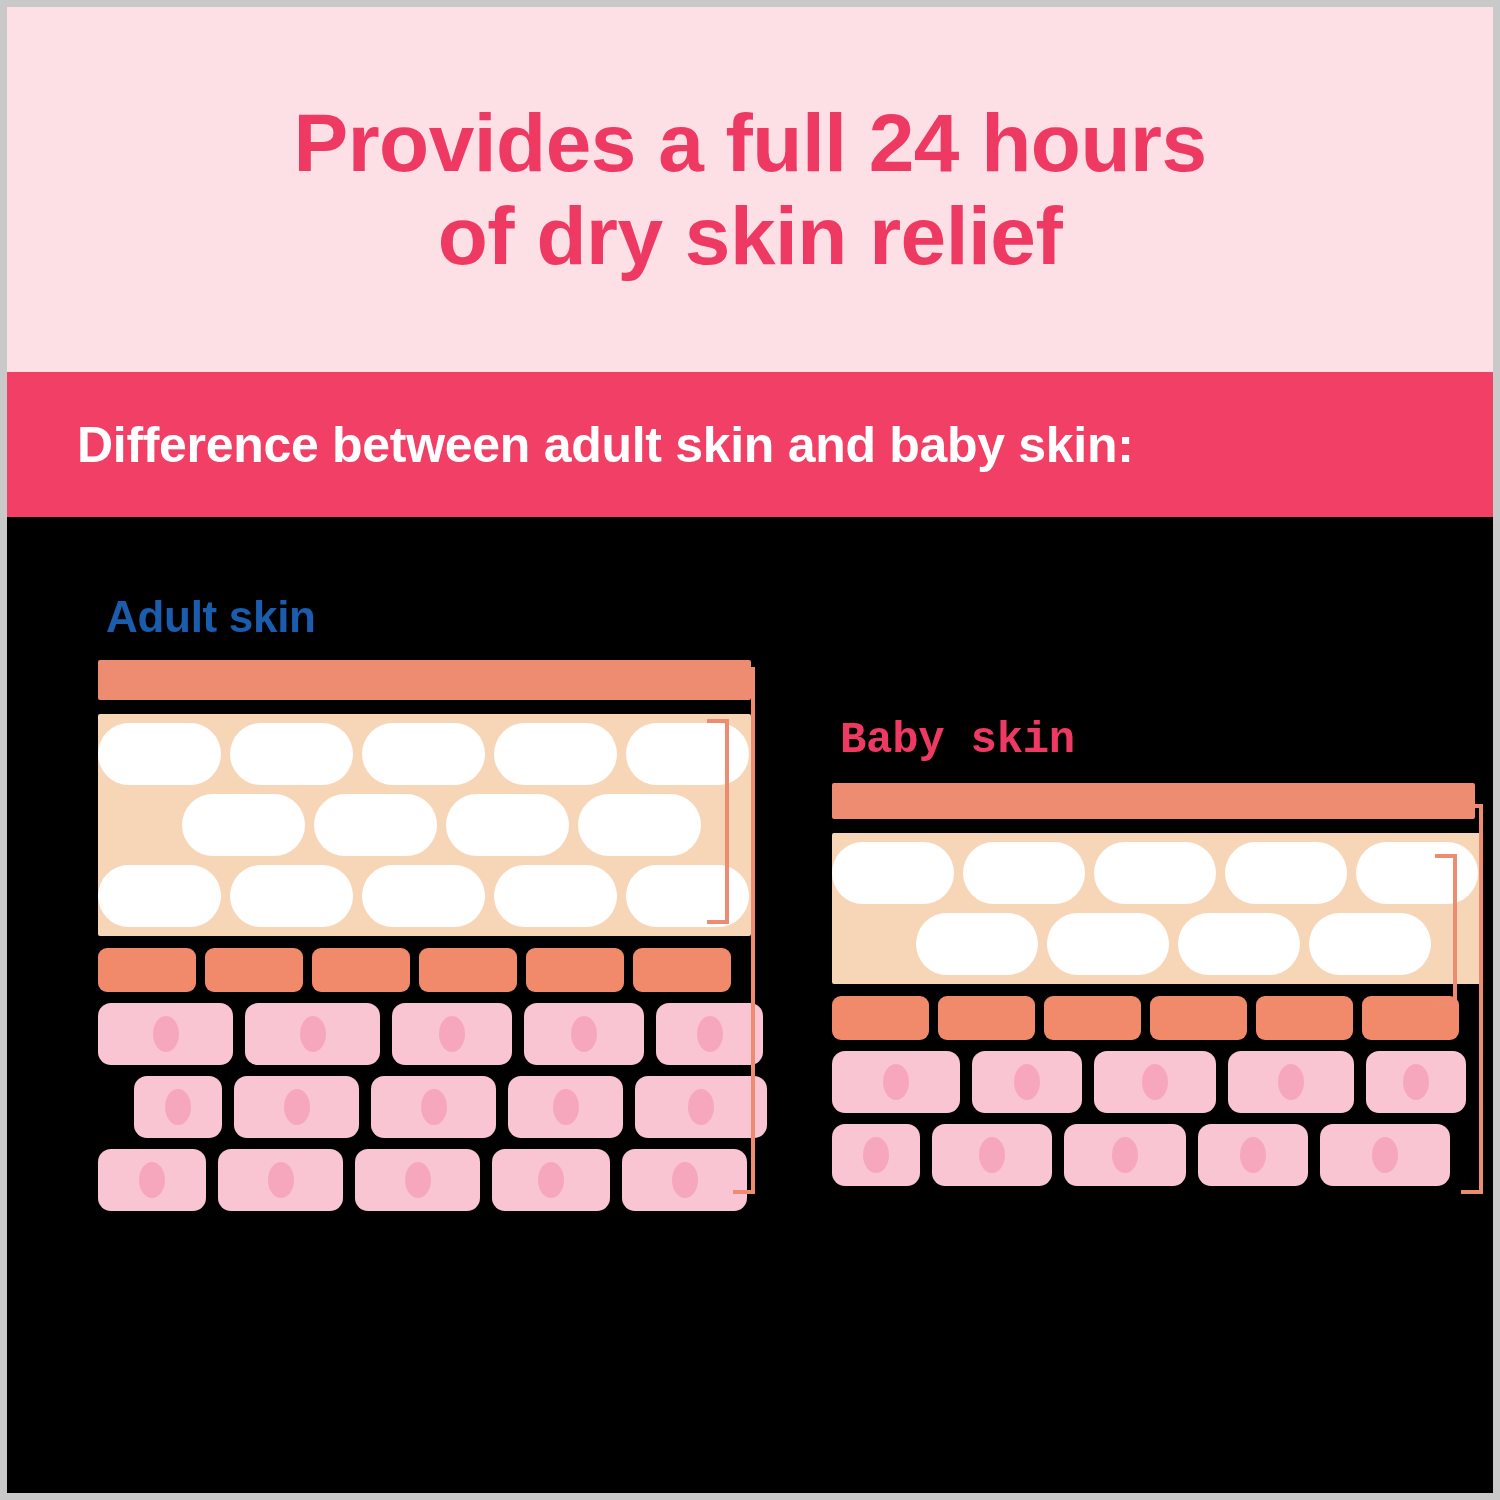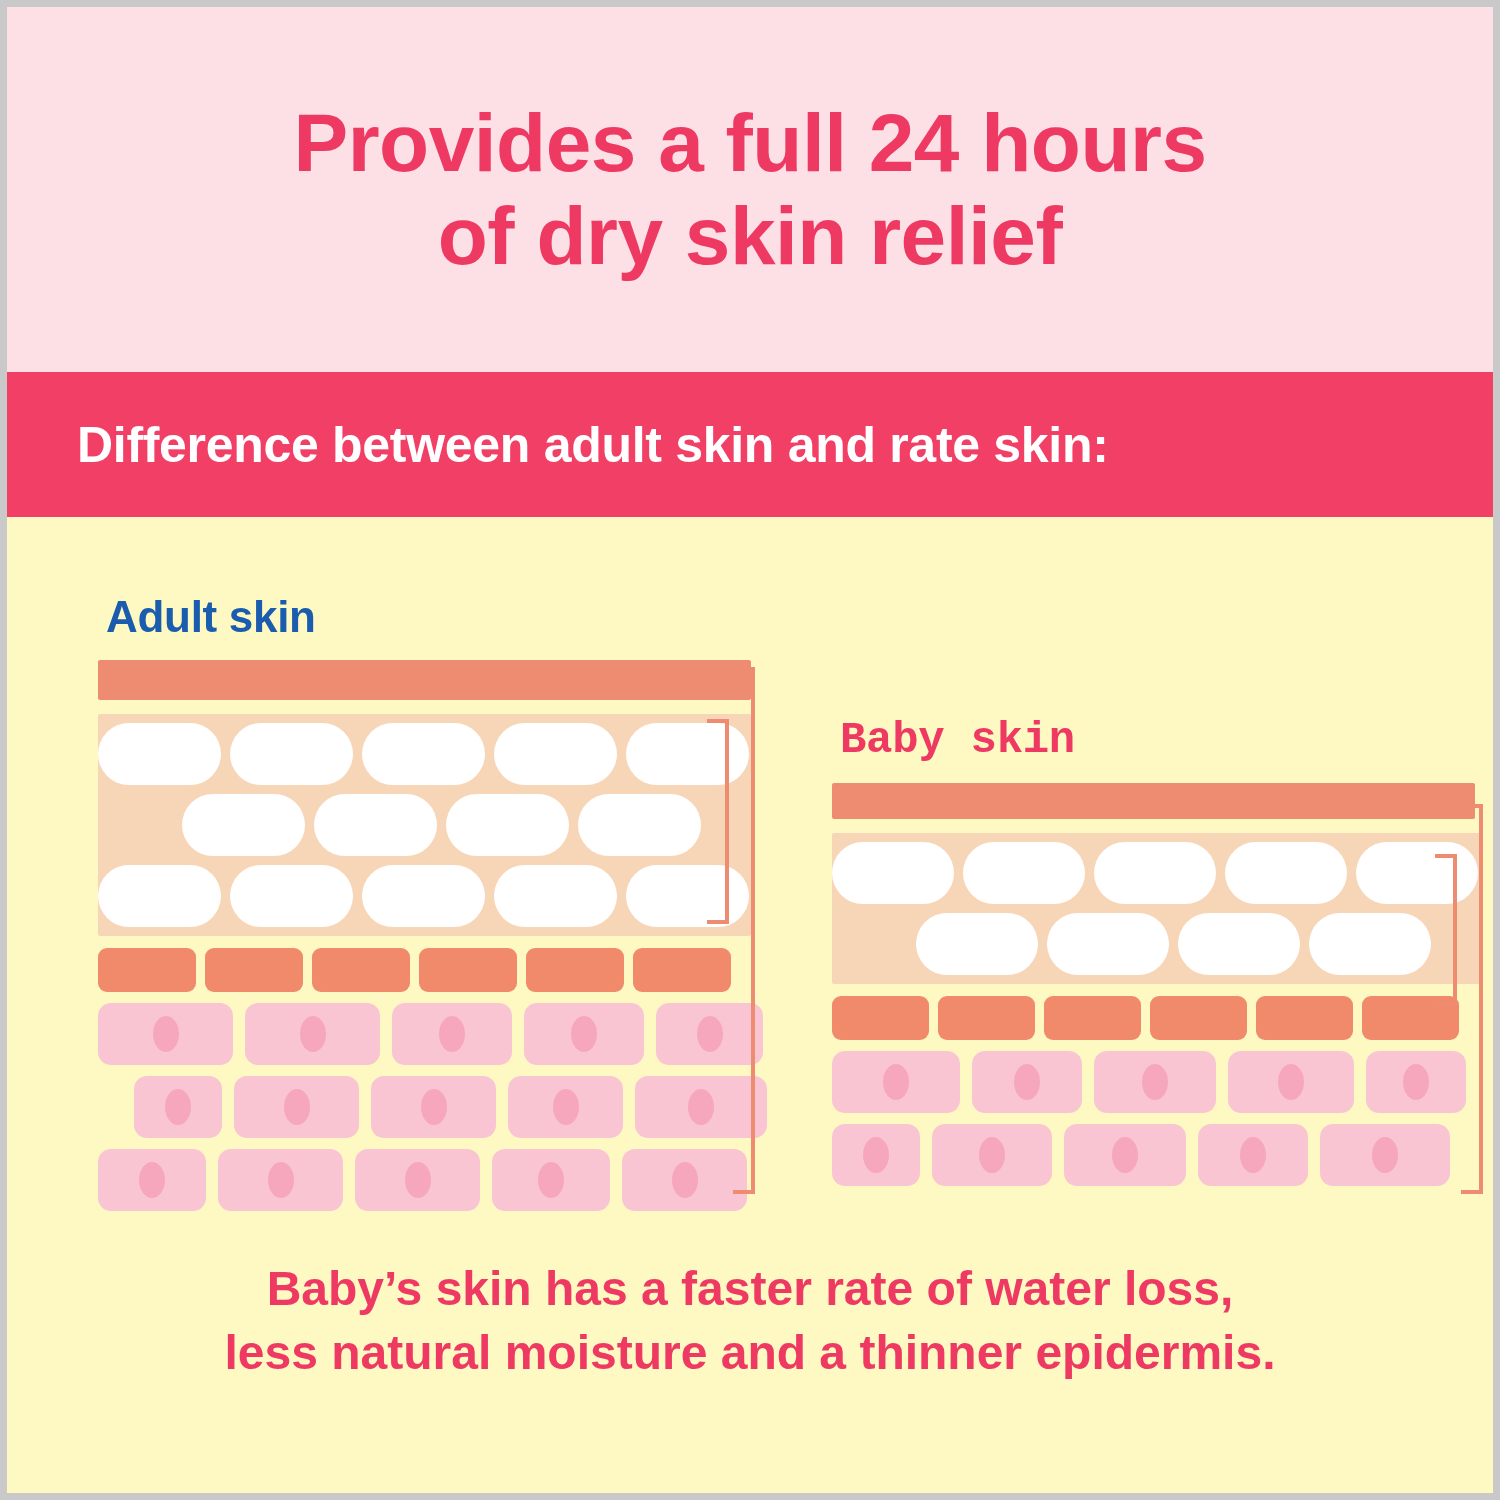--- a/index.html
+++ b/index.html
@@ -4,21 +4,21 @@
 <style>
   html, body {
     margin: 0;
     padding: 0;
     background: #ffffff;
   }
   #page {
     position: relative;
     width: 1500px;
     height: 1500px;
-    background: #fef9c3;
+    background: #000000;
     box-sizing: border-box;
     border: 7px solid #c9c9c9;
     overflow: hidden;
     font-family: "Liberation Sans", sans-serif;
   }
 
   
   .header-band {
     position: absolute;
     left: 0;
@@ -186,21 +186,21 @@
 <body>
 
 <div id="page">
 
   <div class="header-band">
     <h1 class="headline">Provides a full 24 hours
 of dry skin relief</h1>
   </div>
 
   <div class="banner-band">
-    <h2 class="banner-text">Difference between adult skin and rate skin:</h2>
+    <h2 class="banner-text">Difference between adult skin and baby skin:</h2>
   </div>
 
   <div class="diagram-area">
 
     <div class="panel" style="left:44px; top:75px; width:700px;">
       <div class="panel-label adult">Adult skin</div>
 
       <div class="top-bar" style="width:653px; height:40px; margin-left:0;"></div>
 
       <div class="epidermis" style="width:653px; margin-top:14px;">
@@ -354,18 +354,14 @@
         <div class="dermis-cell" style="width:130px">
             <span class="nucleus"></span>
           </div>
       </div>
     </div>
 
     <div class="bracket" style="left:1428px; top:337px; height:152px;"></div>
     <div class="bracket" style="left:1454px; top:287px; height:390px;"></div>
   </div>
 
-  <div class="caption-area">
-    <p class="caption">Baby’s skin has a faster rate of water loss,
-less natural moisture and a thinner epidermis.</p>
-  </div>
 
 </div>
 
 </body></html>

